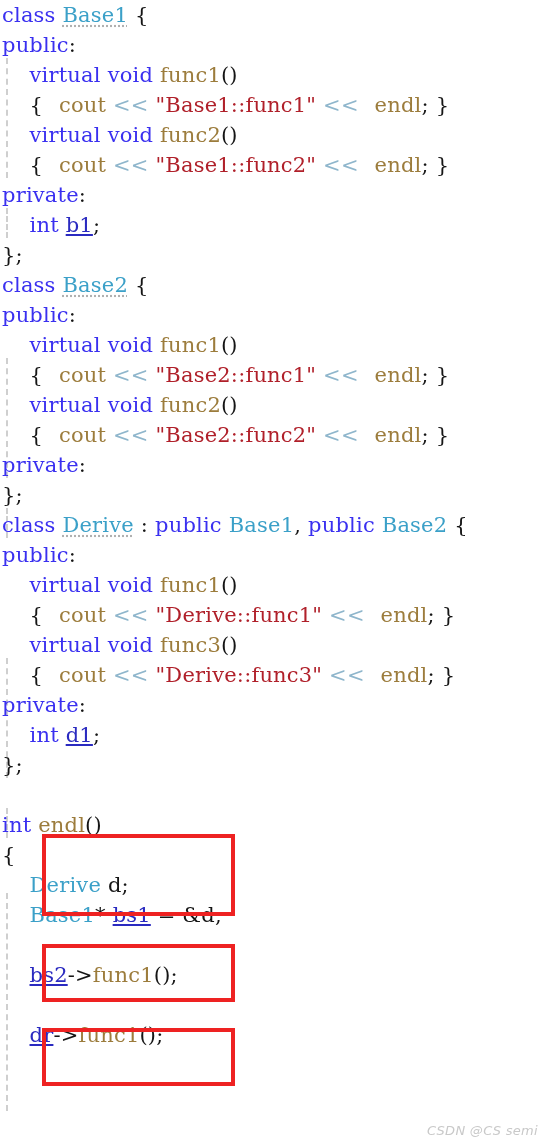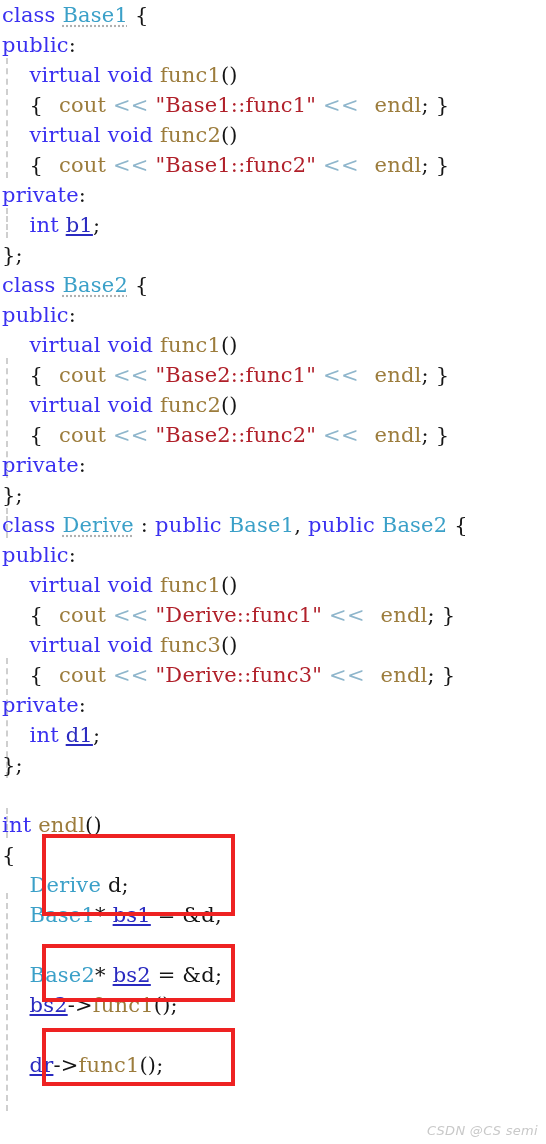--- a/index.html
+++ b/index.html
@@ -124,21 +124,20 @@
     <div class="line"><span class="plain">    </span><span class="kw">int</span> <span class="var">d1</span><span class="plain">;</span></div>
     <div class="line"><span class="plain">};</span></div>
 
     <div class="line">&nbsp;</div>
 
     <div class="line"><span class="kw">int</span> <span class="fn">endl</span><span class="plain">()</span></div>
     <div class="line"><span class="plain">{</span></div>
     <div class="line"><span class="plain">    </span><span class="type">Derive</span> <span class="plain">d;</span></div>
     <div class="line"><span class="plain">    </span><span class="type">Base1</span><span class="plain">* </span><span class="var">bs1</span><span class="plain"> = &amp;d;</span></div>
     <div class="line">&nbsp;</div>
-    <div class="line"><span class="plain">    </span><span class="type">Base2</span><span class="plain">* </span><span class="var">bs2</span><span class="plain"> = &amp;d;</span></div>
     <div class="line"><span class="plain">    </span><span class="var">bs2</span><span class="plain">-&gt;</span><span class="fn">func1</span><span class="plain">();</span></div>
     <div class="line">&nbsp;</div>
     <div class="line"><span class="plain">    </span><span class="var">dr</span><span class="plain">-&gt;</span><span class="fn">func1</span><span class="plain">();</span></div>
 
   </div>
 
   <div class="box" style="left:42px; top:834px; width:193px; height:82px;"></div>
   <div class="box" style="left:42px; top:944px; width:193px; height:58px;"></div>
   <div class="box" style="left:42px; top:1028px; width:193px; height:58px;"></div>
 

